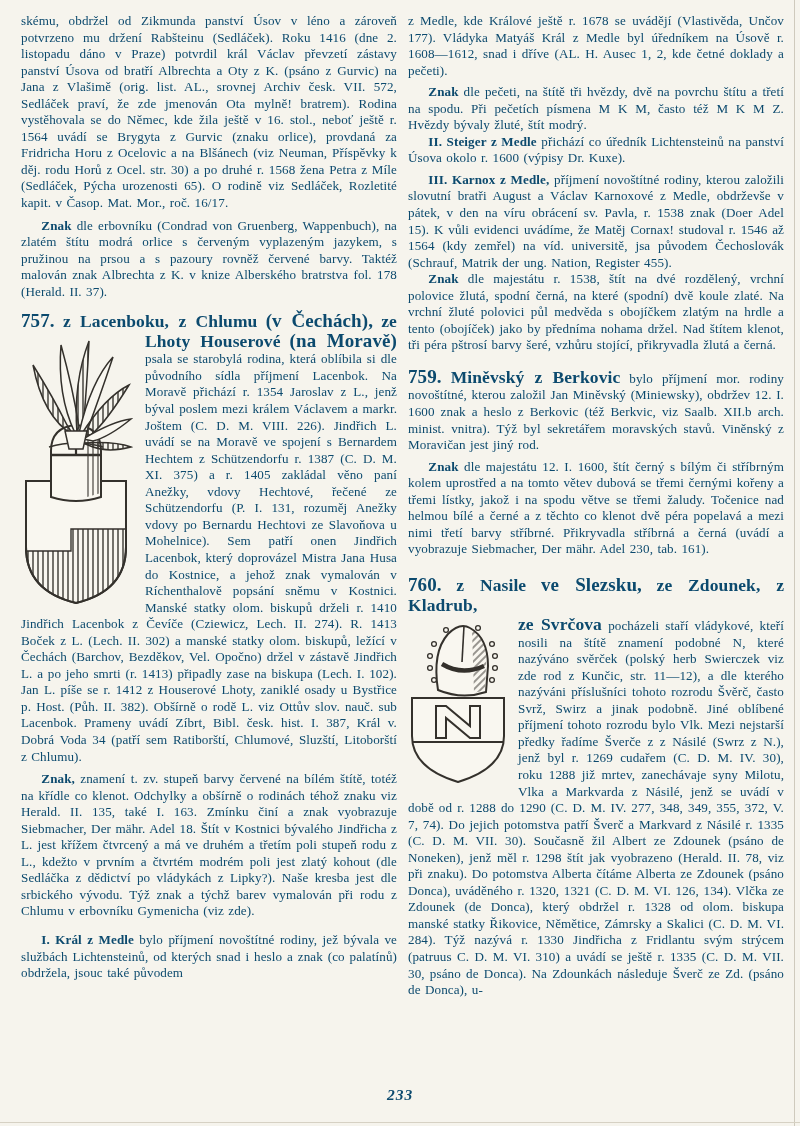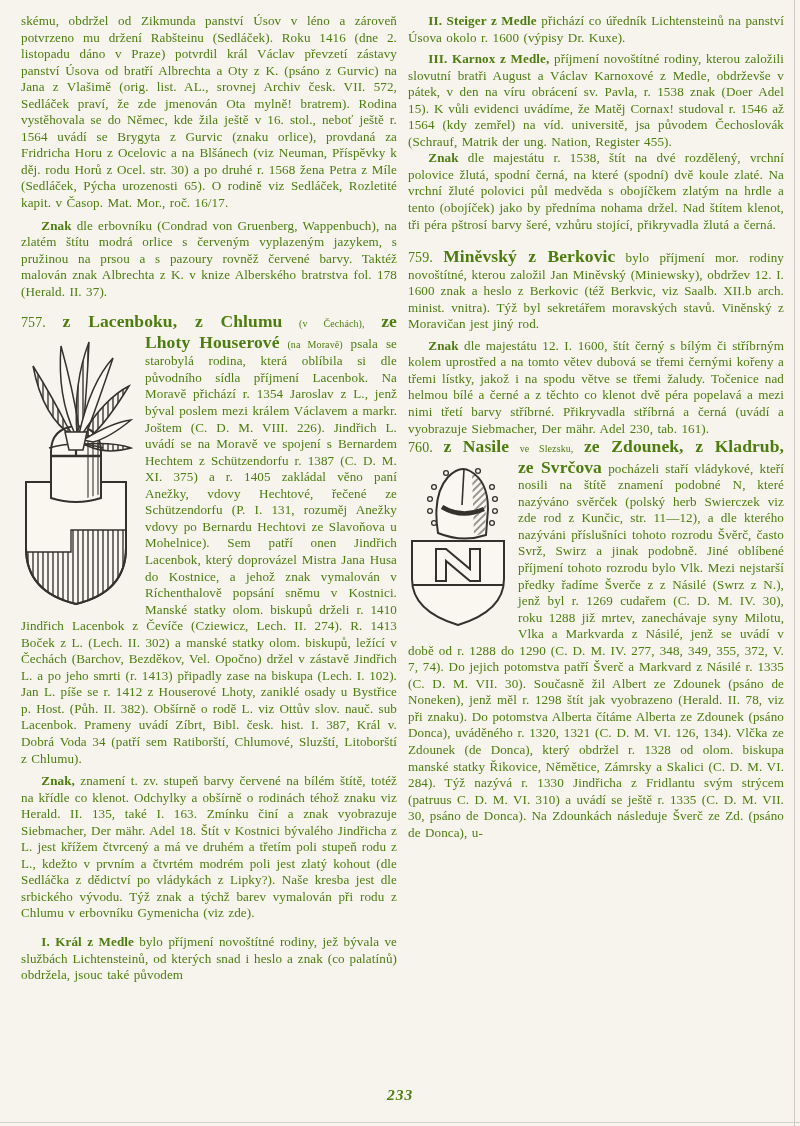--- a/index.html
+++ b/index.html
@@ -3,36 +3,36 @@
 <meta charset="utf-8">
 <style>
   html,body{margin:0;padding:0;background:#e8e5dc;}
   .page{
     position:relative;
     width:800px;height:1126px;
     background:#f6f4ed;
     box-sizing:border-box;
     padding:13px 16px 0 21px;
     font-family:"Liberation Serif","DejaVu Serif",serif;
-    color:#4d7c0f;
+    color:#0c4a6e;
     overflow:hidden;
   }
   .scan-edge-right{position:absolute;top:0;right:5px;width:1px;height:1126px;background:#cfcabd;}
   .scan-edge-bottom{position:absolute;left:0;bottom:3px;width:100%;height:1px;background:#d6d1c4;}
   .cols{display:flex;gap:11px;}
   .col{width:376px;font-size:13.1px;line-height:16.55px;text-align:justify;letter-spacing:0.1px;word-spacing:1px;}
   p{margin:0;}
   .ind{text-indent:1.55em;}
   .lead{font-weight:bold;}
   .sec{margin-top:9px;}
   .sec-head{text-align:justify;}
   .jlast{text-align-last:justify;}
-  .sec-num{font-size:14px;}
+  .sec-num{font-size:19px;font-weight:bold;}
   .big{font-size:17.5px;font-weight:bold;line-height:18px;}
-  .note{font-size:10px;font-weight:normal;}
+  .note{font-size:19px;font-weight:bold;}
   .illus{float:left;margin:3px 12px 2px 0;}
   .illus svg{display:block;}
   .footer{position:absolute;left:0;bottom:22px;width:100%;text-align:center;
     font-style:italic;font-weight:bold;font-size:15.5px;letter-spacing:1px;margin-top:25px;}
 </style>
 </head>
 <body>
 
 <div class="page">
   <div class="scan-edge-right"></div>
@@ -94,35 +94,37 @@
       <p class="ind" style="margin-top:6px"><span class="lead">Znak,</span><span> znamení t. zv. stupeň barvy červené na bílém štítě, totéž na křídle co klenot. Odchylky a obšírně o rodinách téhož znaku viz Herald. II. 135, také I. 163. Zmínku činí a znak vyobrazuje Siebmacher, Der mähr. Adel 18. Štít v Kostnici bývalého Jindřicha z L. jest křížem čtvrcený a má ve druhém a třetím poli stupeň rodu z L., kdežto v prvním a čtvrtém modrém poli jest zlatý kohout (dle Sedláčka z dědictví po vládykách z Lipky?). Naše kresba jest dle srbického vývodu. Týž znak a týchž barev vymalován při rodu z Chlumu v erbovníku Gymenicha (viz zde).</span></p>
 
       <div class="sec" style="margin-top:12px">
         <p class="ind"><span class="lead">I. Král z Medle</span><span> bylo příjmení novoštítné rodiny, jež bývala ve službách Lichtensteinů, od kterých snad i heslo a znak (co palatínů) obdržela, jsouc také původem</span></p>
       </div>
 
     </div>
 
     <div class="col">
 
+      <p>z Medle, kde Králové ještě r. 1678 se uvádějí (Vlastivěda, Unčov 177). Vládyka Matyáš Král z Medle byl úředníkem na Úsově r. 1608—1612, snad i dříve (AL. H. Ausec 1, 2, kde četné doklady a pečeti).</p>
 
+      <p class="ind" style="margin-top:5px"><span class="lead">Znak</span><span> dle pečeti, na štítě tři hvězdy, dvě na povrchu štítu a třetí na spodu. Při pečetích písmena M K M, často též M K M Z. Hvězdy bývaly žluté, štít modrý.</span></p>
 
       <p class="ind" style="margin-top:0"><span class="lead">II. Steiger z Medle</span><span> přichází co úředník Lichtensteinů na panství Úsova okolo r. 1600 (výpisy Dr. Kuxe).</span></p>
 
       <p class="ind" style="margin-top:5px"><span class="lead">III. Karnox z Medle,</span><span> příjmení novoštítné rodiny, kterou založili slovutní bratři August a Václav Karnoxové z Medle, obdrževše v pátek, v den na víru obrácení sv. Pavla, r. 1538 znak (Doer Adel 15). K vůli evidenci uvádíme, že Matěj Cornax! studoval r. 1546 až 1564 (kdy zemřel) na víd. universitě, jsa původem Čechoslovák (Schrauf, Matrik der ung. Nation, Register 455).</span></p>
 
       <p class="ind"><span class="lead">Znak</span><span> dle majestátu r. 1538, štít na dvé rozdělený, vrchní polovice žlutá, spodní černá, na které (spodní) dvě koule zlaté. Na vrchní žluté polovici půl medvěda s obojíčkem zlatým na hrdle a tento (obojíček) jako by předníma nohama držel. Nad štítem klenot, tři péra pštrosí barvy šeré, vzhůru stojící, přikryvadla žlutá a černá.</span></p>
 
       <div class="sec" style="margin-top:14px">
         <p class="sec-head"><span class="sec-num">759.</span> <span class="big">Miněvský z Berkovic</span> <span>bylo příjmení mor. rodiny novoštítné, kterou založil Jan Miněvský (Miniewsky), obdržev 12. I. 1600 znak a heslo z Berkovic (též Berkvic, viz Saalb. XII.b arch. minist. vnitra). Týž byl sekretářem moravských stavů. Viněnský z Moravičan jest jiný rod.</span></p>
       </div>
 
       <p class="ind" style="margin-top:5px"><span class="lead">Znak</span><span> dle majestátu 12. I. 1600, štít černý s bílým či stříbrným kolem uprostřed a na tomto větev dubová se třemi černými kořeny a třemi lístky, jakož i na spodu větve se třemi žaludy. Točenice nad helmou bílé a černé a z těchto co klenot dvě péra popelavá a mezi nimi třetí barvy stříbrné. Přikryvadla stříbrná a černá (uvádí a vyobrazuje Siebmacher, Der mähr. Adel 230, tab. 161).</span></p>
 
-      <div class="sec" style="margin-top:0">
+      <div class="sec" style="margin-top:18px">
         <p class="sec-head jlast"><span class="sec-num">760.</span> <span class="big">z Nasile</span> <span class="note">ve Slezsku,</span> <span class="big">ze Zdounek, z Kladrub,</span></p>
         <div>
           <span class="illus" style="margin-right:10px">
 
             <svg width="100" height="170" viewBox="0 0 100 170">
               <defs>
                 <pattern id="dh2" width="5" height="5" patternUnits="userSpaceOnUse" patternTransform="rotate(45)">
                   <line x1="2" y1="0" x2="2" y2="5" stroke="#3a3732" stroke-width="1.2"></line>
                 </pattern>
               </defs>

